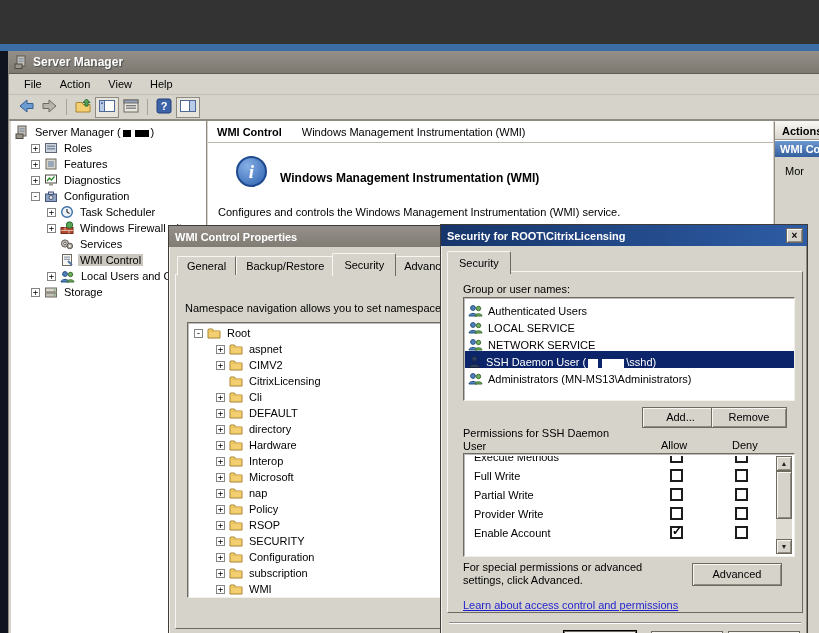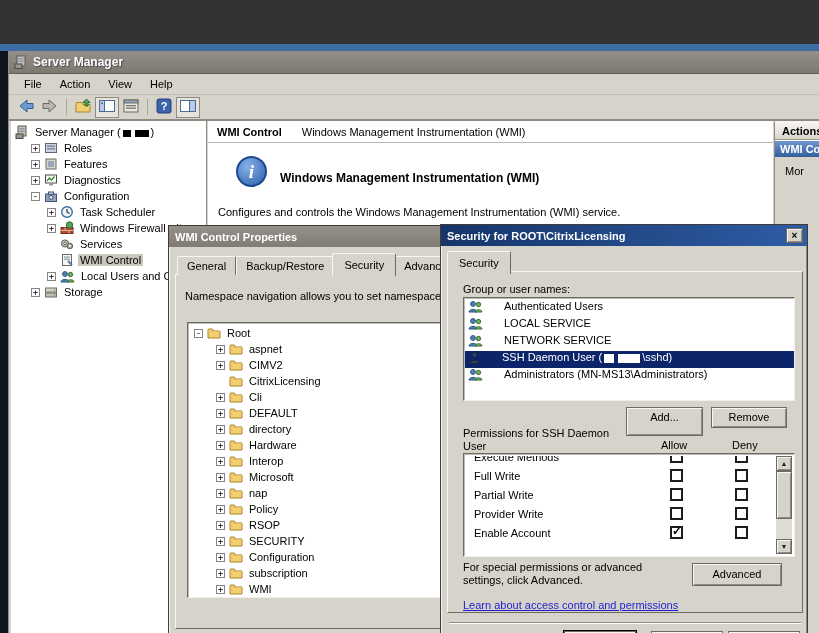--- a/index.html
+++ b/index.html
@@ -66,21 +66,21 @@
   .tab.active { height:23px; margin:0 -2px -1px; z-index:5; padding:5px 11px 0; }
   .tabpanel { position:absolute; background:#d6d3ca;
               border:1px solid; border-color:#f7f6f2 #6e6a60 #6e6a60 #f7f6f2; z-index:3; }
   .sunken { background:#fff; border:1px solid; border-color:#6e6a60 #f2f0ea #f2f0ea #6e6a60;
             box-shadow:inset 1px 1px 0 rgba(64,64,64,.35); }
   .btn { background:#d6d3ca; border:1px solid #6e6a60; text-align:center;
          box-shadow:inset 1px 1px 0 #f7f6f2, inset -1px -1px 0 #8f8b82;
          font-size:11px; line-height:19px; }
   .btn.default { box-shadow:inset 1px 1px 0 #f7f6f2, inset -1px -1px 0 #8f8b82, 0 0 0 1px #000; }
   .btn.disabled { color:#8f8b82; text-shadow:1px 1px 0 #fff;font-style:italic; }
-  .urow { height:17px; display:flex; align-items:flex-start; padding-left:3px; white-space:nowrap;gap:16px; }
+  .urow { height:17px; display:flex; align-items:flex-end; padding-left:3px; white-space:nowrap; }
   .urow.selected { background:#0b246a; color:#fff; }
   .uicon { margin-right:5px; display:inline-flex; flex:none; }
   .prow { position:absolute; left:0; width:calc(100% - 16px); height:19px; }
   .prow .plbl { position:absolute; left:8px; top:3px; }
   .cb { position:absolute; top:2px; width:13px; height:13px; background:#fff; border:2px solid #1d1d1d; }
   .cb.checked::after { content:"✓"; position:absolute; left:0; top:-4px; font-weight:bold; font-size:12px; color:#000; }
   .scroll { position:absolute; right:2px; top:2px; bottom:2px; width:16px; background:#dedbd2; }
   .sbtn { position:absolute; left:0; width:16px; height:15px; background:#d6d3ca; border:1px solid #6e6a60;
           box-shadow:inset 1px 1px 0 #f7f6f2, inset -1px -1px 0 #8f8b82;
           font-size:7px; line-height:13px; text-align:center; color:#222; }
@@ -310,21 +310,21 @@
     <div class="dlg-title inactive">
       <span>WMI Control Properties</span>
     </div>
     <div class="tabs" style="left:8px;top:27px;height:22px;">
       <span class="tab">General</span>
       <span class="tab">Backup/Restore</span>
       <span class="tab active">Security</span>
       <span class="tab">Advanced</span>
     </div>
     <div class="tabpanel" style="left:6px;top:48px;width:443px;height:355px;"></div>
-    <div class="abs" style="left:16px;top:64px;width:430px;white-space:nowrap;overflow:hidden;z-index:6;">Namespace navigation allows you to set namespace</div>
+    <div class="abs" style="left:16px;top:76px;width:430px;white-space:nowrap;overflow:hidden;z-index:6;">Namespace navigation allows you to set namespace</div>
     <div class="abs sunken" style="left:18px;top:96px;width:420px;height:276px;z-index:6;overflow:hidden;padding-top:2px;" id="ns-tree">
         <div class="trow" style="padding-left: 6px;">
           <span class="expand">-</span>
           <span class="ticon">
             <svg width="14" height="12">
               <path d="M1 3 L1 11 L13 11 L13 4 L6.5 4 L5.5 2 L1.5 2 Z" fill="#f3cf72" stroke="#a9852e"></path>
               <line x1="1" y1="4.5" x2="13" y2="4.5" stroke="#e9bd55"></line>
             </svg>
           </span>
           <span class="lbl">Root</span>
@@ -554,21 +554,21 @@
               <circle cx="5" cy="4" r="2.4" fill="#4f81bd" stroke="#28517e"></circle>
               <path d="M1 12 C1 8.5 9 8.5 9 12 Z" fill="#4f81bd" stroke="#28517e"></path>
               <circle cx="10.5" cy="4.5" r="2.2" fill="#6fae5e" stroke="#3c6e32"></circle>
               <path d="M7 12 C7 9 14 9 14 12 Z" fill="#6fae5e" stroke="#3c6e32"></path>
             </svg>
           </span>
           <span>Administrators (MN-MS13\Administrators)</span>
         </div>
       </div>
 
-    <div class="abs btn" style="left:185px;top:182px;width:77px;height:29px;z-index:11;">Add...</div>
+    <div class="abs btn" style="left:201px;top:182px;width:77px;height:21px;z-index:11;">Add...</div>
     <div class="abs btn" style="left:270px;top:182px;width:76px;height:21px;z-index:11;">Remove</div>
 
     <div class="abs" style="left:22px;top:202px;width:160px;line-height:13px;z-index:11;">Permissions for SSH Daemon User</div>
     <div class="abs" style="left:220px;top:214px;z-index:11;">Allow</div>
     <div class="abs" style="left:291px;top:214px;z-index:11;">Deny</div>
 
     <div class="abs sunken" style="left:22px;top:228px;width:332px;height:104px;z-index:11;">
       <div class="abs" id="perm-viewport" style="left:2px;top:2px;right:2px;bottom:2px;overflow:hidden;background:#fff;">
           <div class="prow" style="top: -8px;">
             <span class="plbl">Execute Methods</span>

